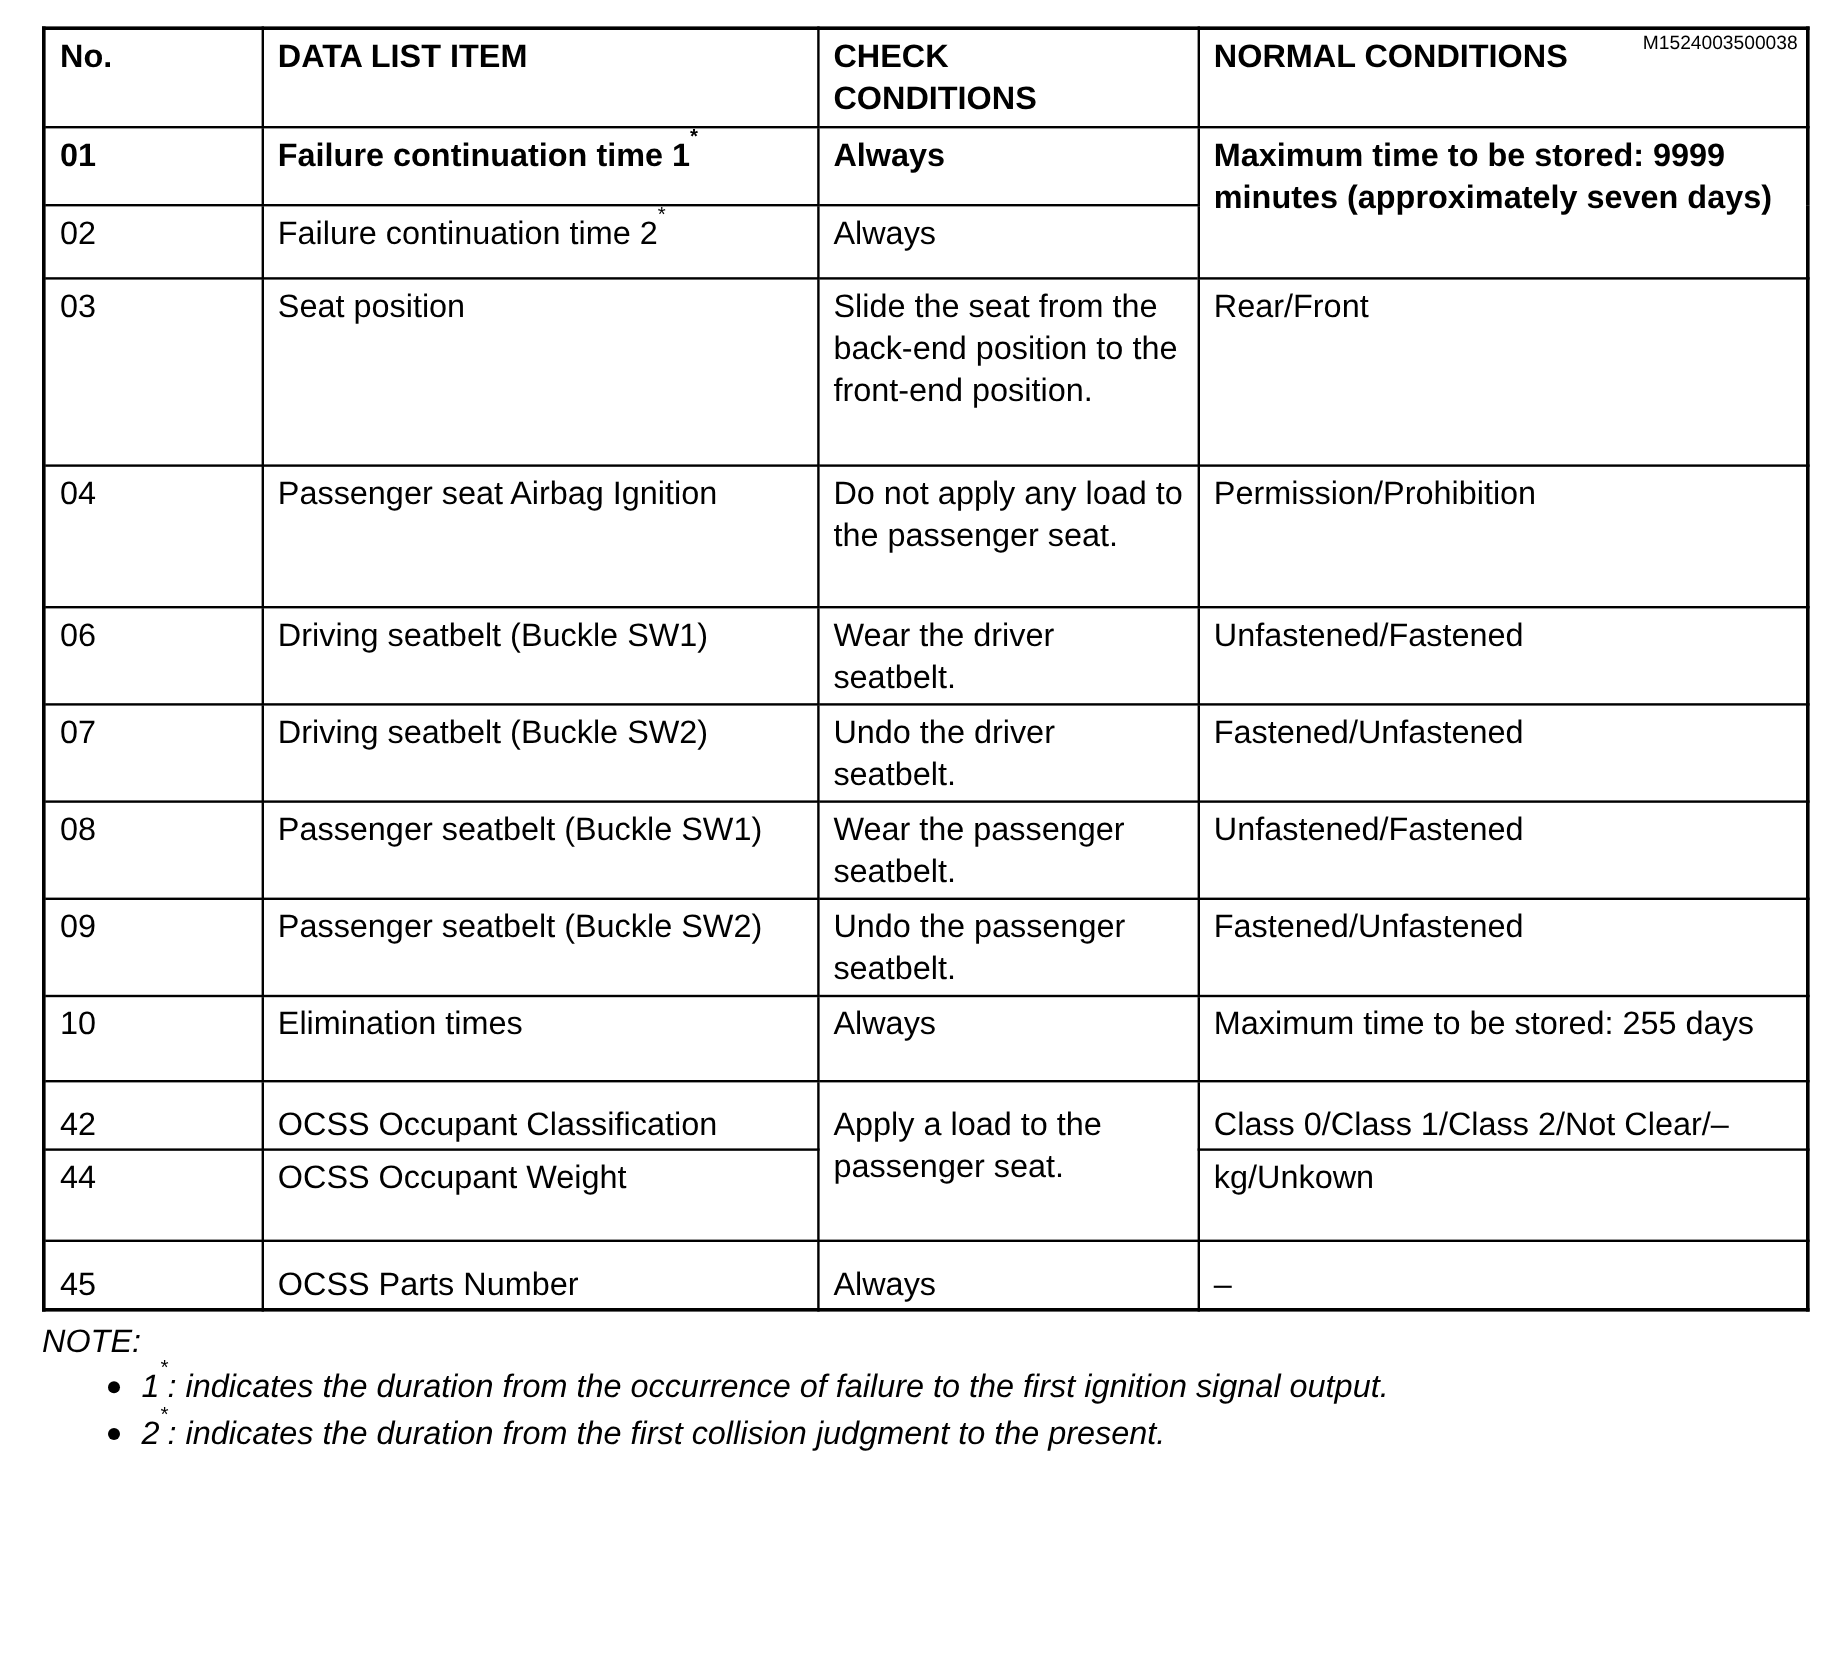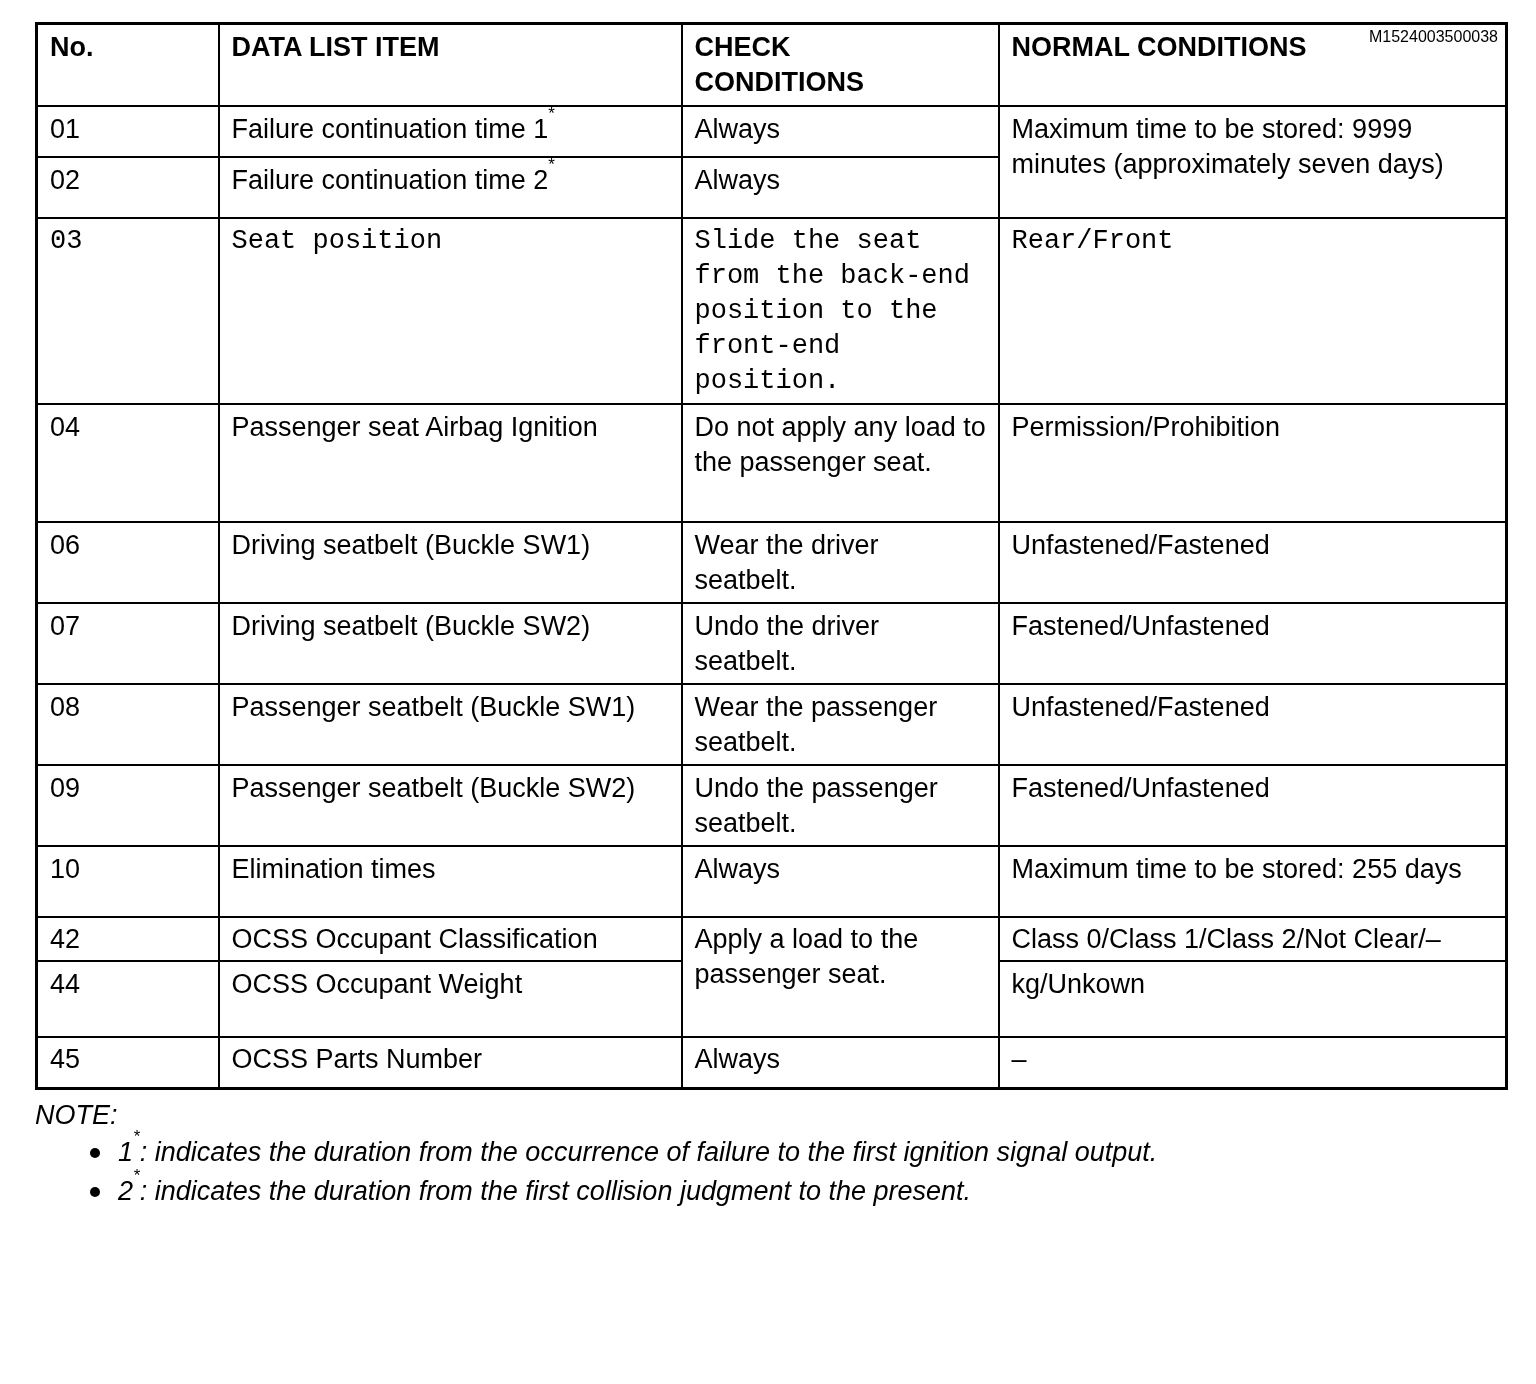--- a/index.html
+++ b/index.html
@@ -45,29 +45,29 @@
     padding: 5px 10px 4px 12px;
     font-size: 27px;
     line-height: 35px;
     overflow: hidden;
   }
   .data-table th { font-weight: bold; }
   .hdr-narrow { display: block; max-width: 210px; }
 
   
   tr.h82  { height: 82px; padding-left: 38px; }
-  tr.h55  { height: 51px; }
+  tr.h55  { height: 65px; font-weight: bold; }
   tr.h61  { height: 61px; }
-  tr.h157 { height: 185px; font-family: Liberation Mono, monospace; }
+  tr.h157 { height: 156px; }
   tr.h118 { height: 118px; }
   tr.h83  { height: 71px; }
   tr.h44  { height: 44px; }
   tr.h76  { height: 76px; margin-left: 33px; }
   tr.h52  { height: 52px; }
-  tr.h44 td, tr.h52 td { padding-top: 4px; padding-bottom: 2px; }
+  tr.h44 td, tr.h52 td { padding-top: 18px; padding-bottom: 2px; }
 
   sup.star {
     font-size: 17px;
     line-height: 0;
     position: relative;
     top: -9px;
   }
 
   .note-label {
     margin-top: 10px;

